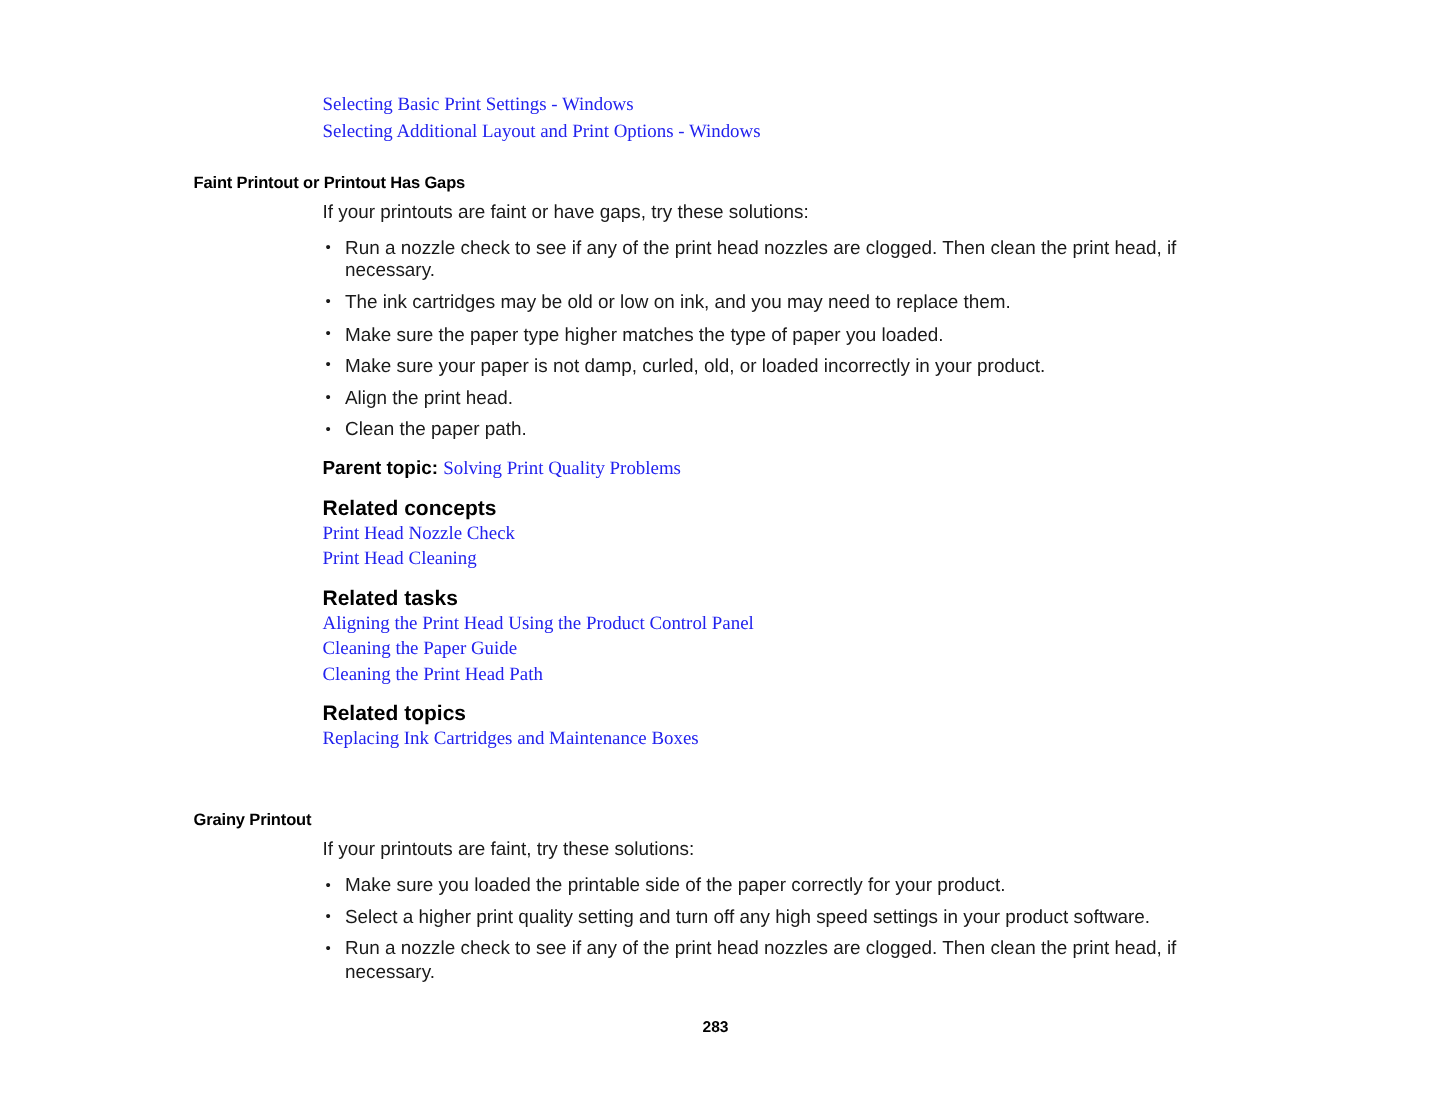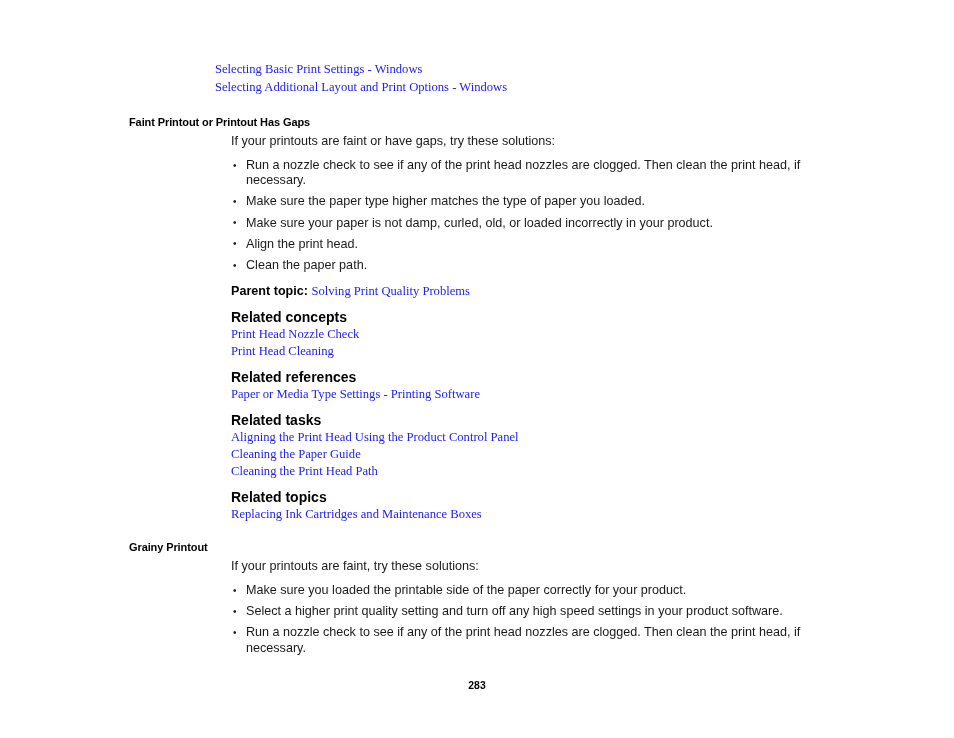--- a/index.html
+++ b/index.html
@@ -50,21 +50,21 @@
     letter-spacing: -0.1px;
     color: #000;
     white-space: nowrap;
   }
   #heading-faint { top: 109px; }
   #heading-grainy { top: 534px; }
 
   
   .body-block {
     position: absolute;
-    left: 231px;
+    left: 215px;
     width: 600px;
   }
   #block-faint { top: 133px; }
   #block-grainy { top: 558px; }
 
   .intro {
     font-size: 12.6px;
     line-height: 16px;
     margin: 0 0 9px 0;
     color: #1a1a1a;
@@ -149,41 +149,38 @@
   </div>
 
   <h1 class="section-heading" id="heading-faint">Faint Printout or Printout Has Gaps</h1>
 
   <div class="body-block" id="block-faint">
 
     <p class="intro">If your printouts are faint or have gaps, try these solutions:</p>
 
     <ul class="bullets">
       <li>Run a nozzle check to see if any of the print head nozzles are clogged. Then clean the print head, if necessary.</li>
+      <li>The ink cartridges may be old or low on ink, and you may need to replace them.</li>
       <li>Make sure the paper type higher matches the type of paper you loaded.</li>
       <li>Make sure your paper is not damp, curled, old, or loaded incorrectly in your product.</li>
       <li>Align the print head.</li>
       <li>Clean the paper path.</li>
     </ul>
 
     <div class="parent-topic">
       <span class="label">Parent topic:</span>
       <a href="#" class="doclink">Solving Print Quality Problems</a>
     </div>
 
     <div class="related-group">
       <div class="related-title">Related concepts</div>
       <a href="#" class="doclink">Print Head Nozzle Check</a>
       <a href="#" class="doclink">Print Head Cleaning</a>
     </div>
 
-    <div class="related-group">
-      <div class="related-title">Related references</div>
-      <a href="#" class="doclink">Paper or Media Type Settings - Printing Software</a>
-    </div>
 
     <div class="related-group">
       <div class="related-title">Related tasks</div>
       <a href="#" class="doclink">Aligning the Print Head Using the Product Control Panel</a>
       <a href="#" class="doclink">Cleaning the Paper Guide</a>
       <a href="#" class="doclink">Cleaning the Print Head Path</a>
     </div>
 
     <div class="related-group">
       <div class="related-title">Related topics</div>

